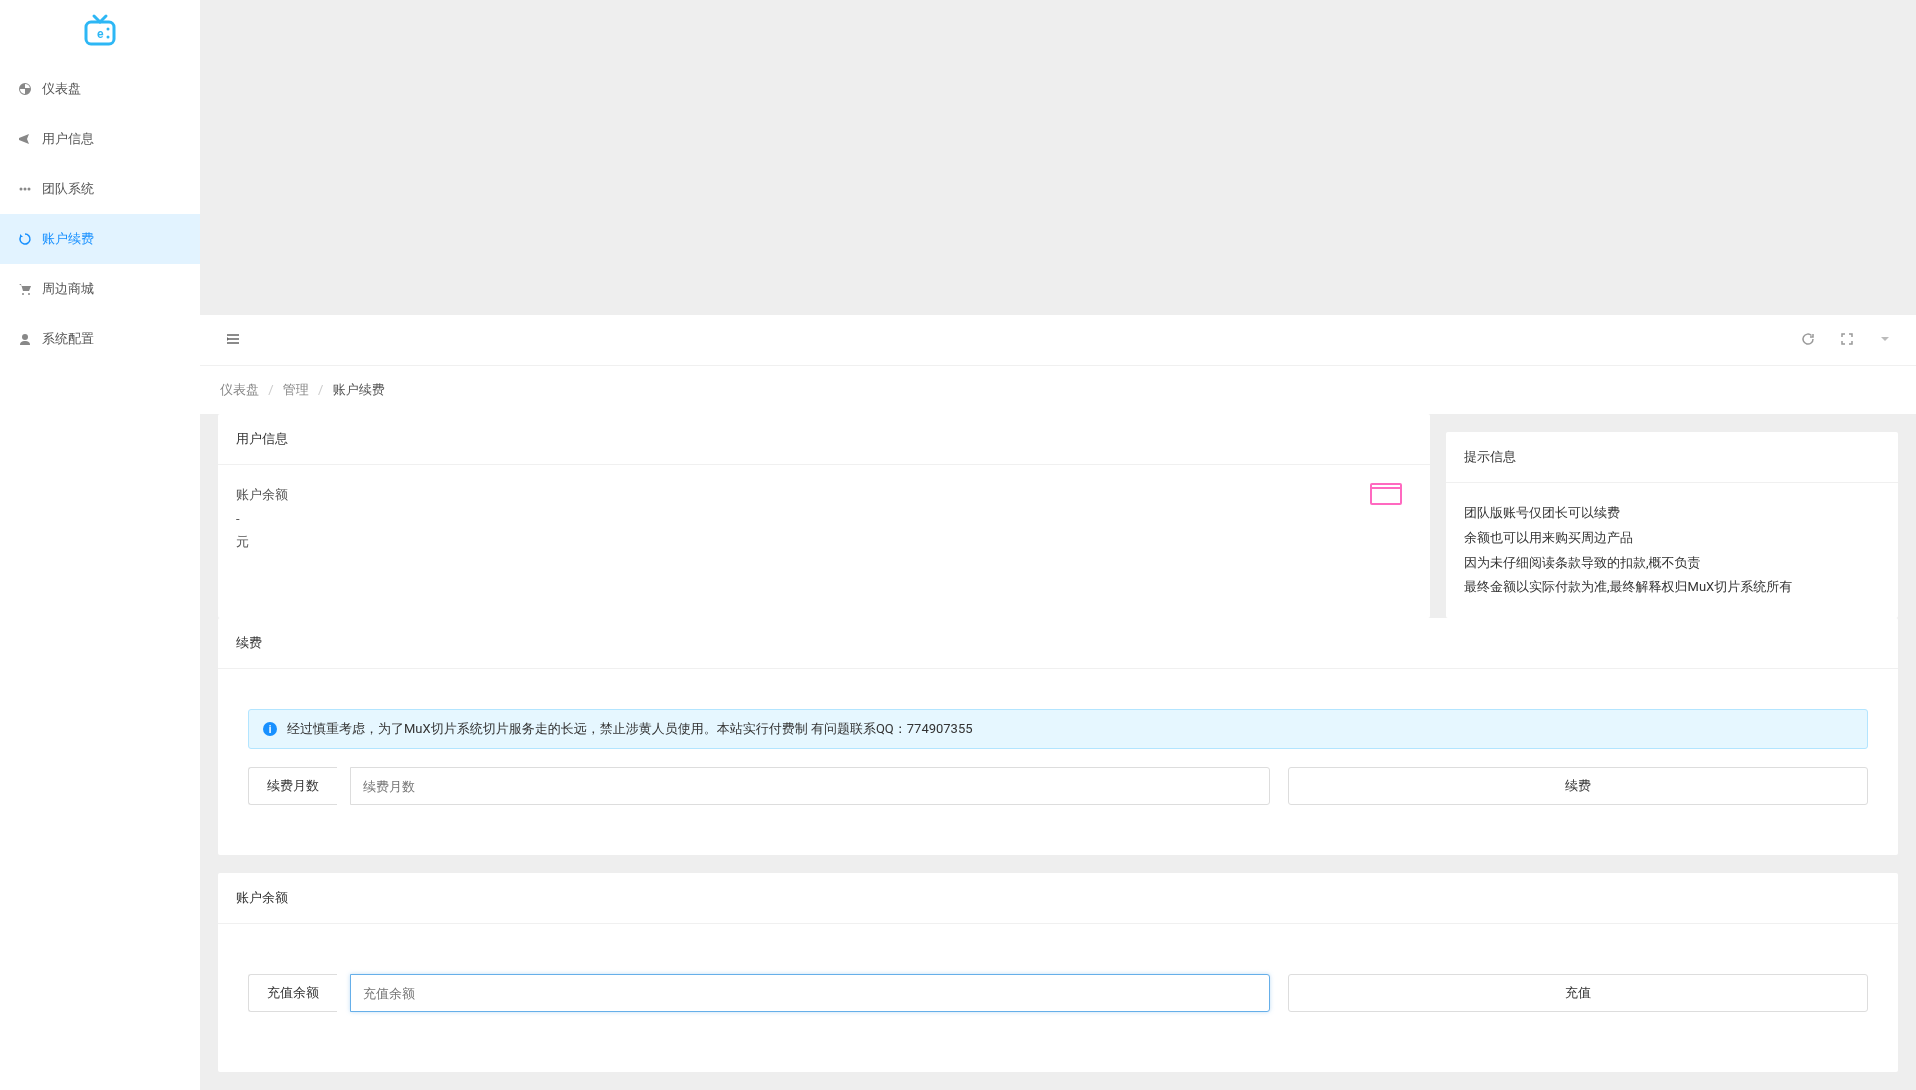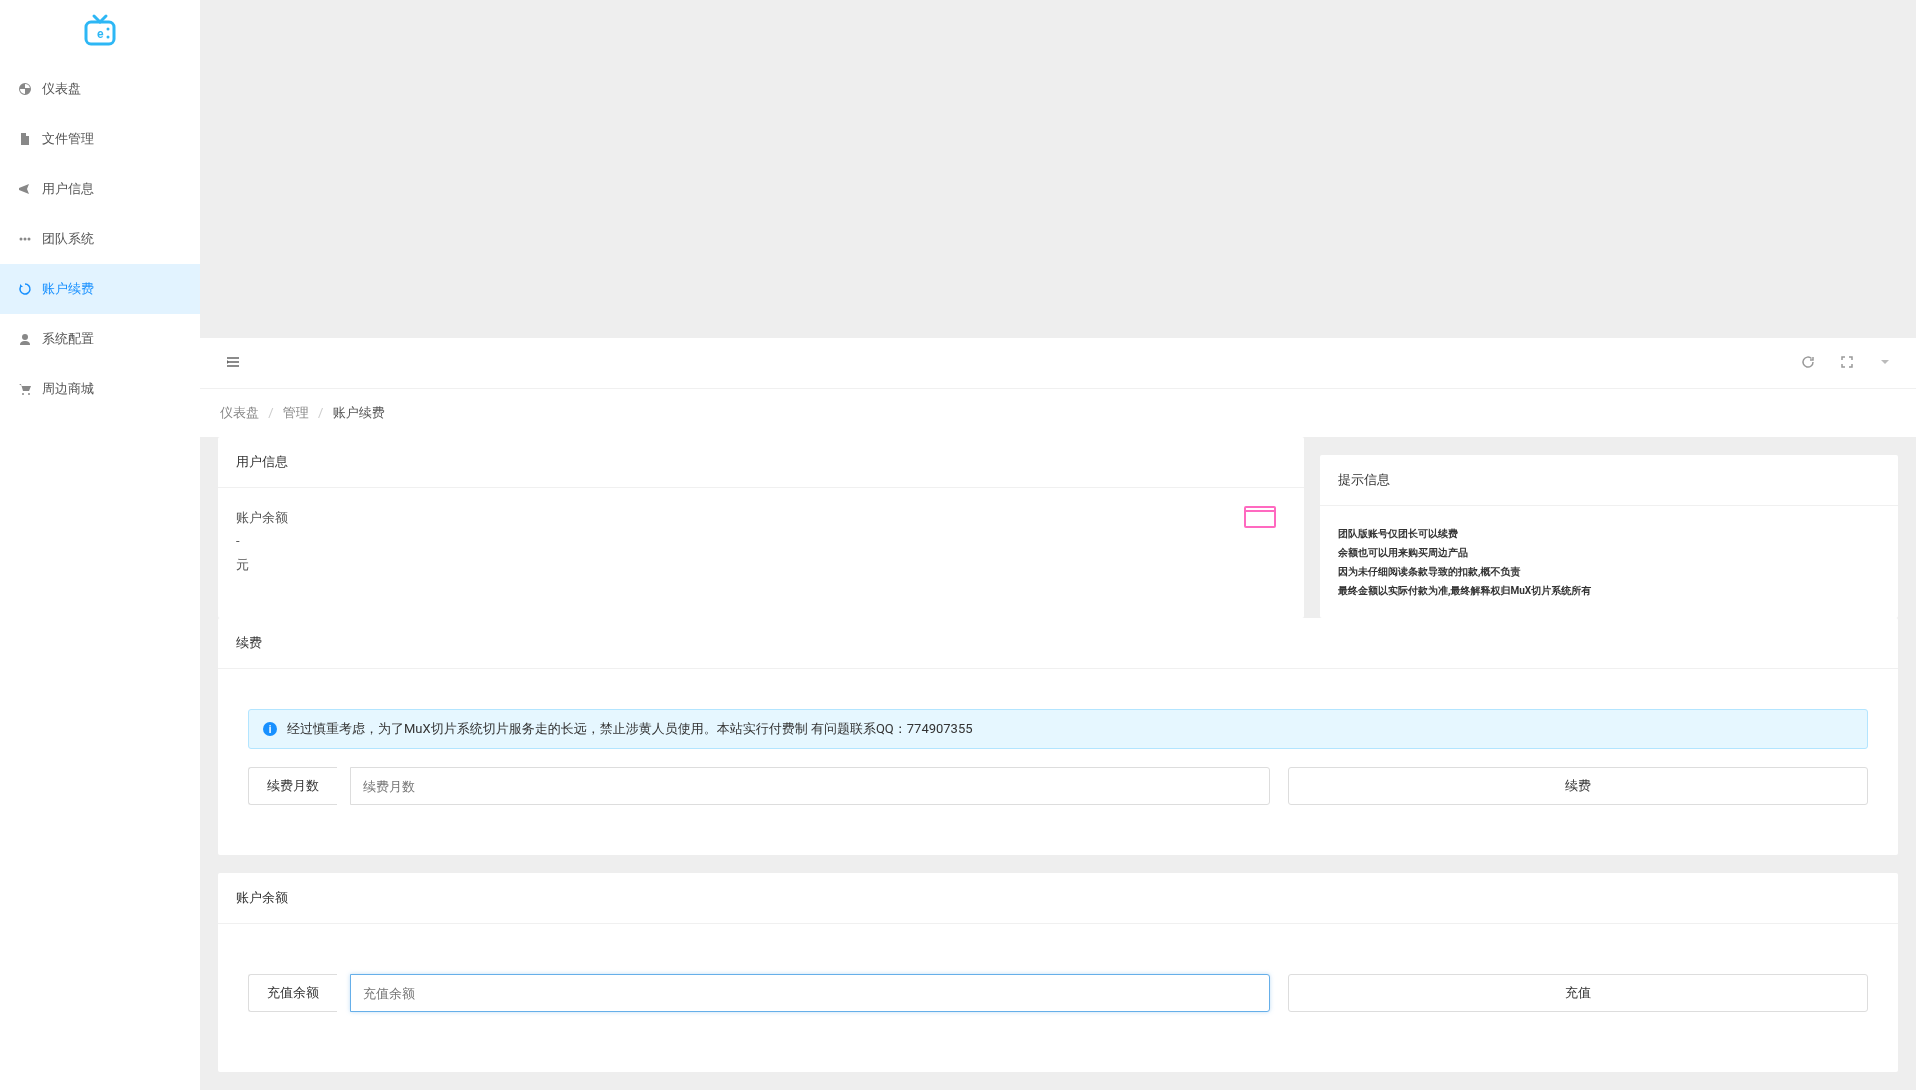--- a/index.html
+++ b/index.html
@@ -118,21 +118,21 @@
       color: #333;
       border-bottom: 1px solid #f0f0f0;
     }
     .card-body {
       padding: 18px;
     }
     .user-info-card {
       flex: 1;
     }
     .tips-card {
-      width: 578px;
+      width: 452px;
     }
     .balance-block {
       display: flex;
       justify-content: space-between;
       align-items: flex-start;
     }
     .balance-text {
       line-height: 1.8;
       color: #555;
     }
@@ -149,22 +149,21 @@
       position: absolute;
       top: 2px;
       left: 0;
       right: 0;
       height: 2px;
       background: #ff69c0;
     }
     .tips-list {
       line-height: 1.9;
       color: #333;
-      font-size: 10px;
-      font-weight: bold;
+      font-size: 13px;
     }
     .alert-info {
       background: #e6f7ff;
       border: 1px solid #b3e5ff;
       border-radius: 3px;
       padding: 10px 14px;
       display: flex;
       align-items: center;
       gap: 10px;
       margin-bottom: 18px;
@@ -256,28 +255,20 @@
         <span class="nav-icon">
           <svg width="14" height="14" viewBox="0 0 14 14">
               <path fill="#888" d="M7 1a6 6 0 1 0 0 12A6 6 0 0 0 7 1zm0 1a5 5 0 0 1 4.9 4H7V2zm0 10A5 5 0 0 1 2 7h5v5z"></path>
             </svg>
         </span>
         <span>仪表盘</span>
       </div>
       <div class="nav-item">
         <span class="nav-icon">
           <svg width="14" height="14" viewBox="0 0 14 14">
-              <path fill="#888" d="M3 1h5l3 3v9H3V1zm5 0v3h3"></path>
-            </svg>
-        </span>
-        <span>文件管理</span>
-      </div>
-      <div class="nav-item">
-        <span class="nav-icon">
-          <svg width="14" height="14" viewBox="0 0 14 14">
               <path fill="#888" d="M1 6l10-4-2 5 2 5-10-4v-2z"></path>
             </svg>
         </span>
         <span>用户信息</span>
       </div>
       <div class="nav-item">
         <span class="nav-icon">
           <svg width="14" height="14" viewBox="0 0 14 14">
               <circle cx="3" cy="7" r="1.5" fill="#888"></circle>
               <circle cx="7" cy="7" r="1.5" fill="#888"></circle>
@@ -291,35 +282,35 @@
           <svg width="14" height="14" viewBox="0 0 14 14">
               <path fill="none" stroke="#1890ff" stroke-width="1.5" d="M7 2a5 5 0 1 1-4.5 2.8"></path>
               <path fill="#1890ff" d="M2 2v3h3z"></path>
             </svg>
         </span>
         <span>账户续费</span>
       </div>
       <div class="nav-item">
         <span class="nav-icon">
           <svg width="14" height="14" viewBox="0 0 14 14">
-              <circle cx="7" cy="5" r="3" fill="#888"></circle>
-              <path fill="#888" d="M2 13c0-3 2-4 5-4s5 1 5 4H2z"></path>
-            </svg>
-        </span>
-        <span>系统配置</span>
-      </div>
-      <div class="nav-item">
-        <span class="nav-icon">
-          <svg width="14" height="14" viewBox="0 0 14 14">
               <path fill="#888" d="M1 2h2l2 7h6l2-5H4"></path>
               <circle cx="5" cy="12" r="1" fill="#888"></circle>
               <circle cx="11" cy="12" r="1" fill="#888"></circle>
             </svg>
         </span>
         <span>周边商城</span>
+      </div>
+      <div class="nav-item">
+        <span class="nav-icon">
+          <svg width="14" height="14" viewBox="0 0 14 14">
+              <circle cx="7" cy="5" r="3" fill="#888"></circle>
+              <path fill="#888" d="M2 13c0-3 2-4 5-4s5 1 5 4H2z"></path>
+            </svg>
+        </span>
+        <span>系统配置</span>
       </div>
     </nav>
   </aside>
 
   <div class="main">
     <div class="header">
       <span class="header-icon">
         <svg width="16" height="16" viewBox="0 0 16 16">
             <path stroke="#666" stroke-width="1.5" d="M2 4h12M2 8h12M2 12h12"></path>
             <path fill="#666" d="M2 6l2 2-2 2z"></path>

